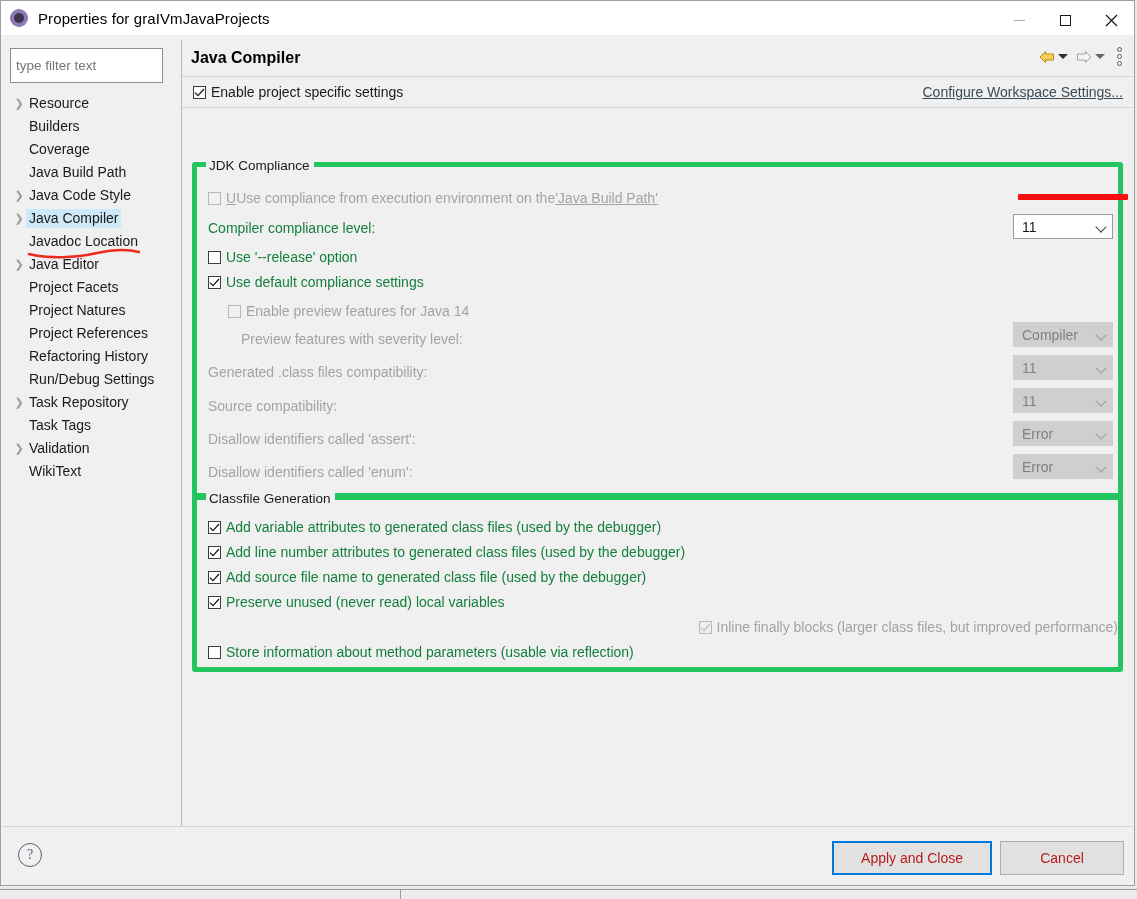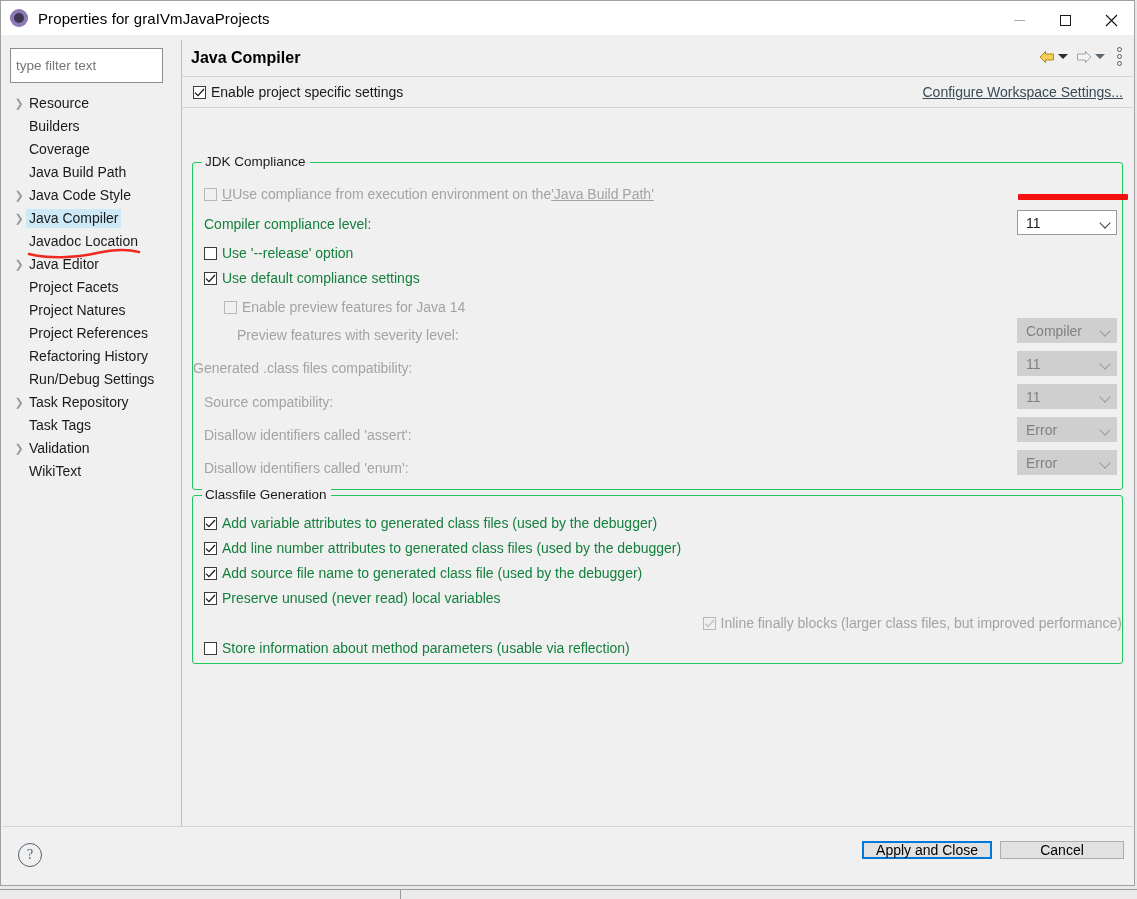--- a/index.html
+++ b/index.html
@@ -132,21 +132,21 @@
     flex:0 0 13px; position:relative;
   }
   .cbx.disabled { border-color:#b8b8b8; background:#f0f0f0; }
   .cbx .chk { display:none; }
   .cbx.checked .chk { display:block; }
   .cbx .chk svg { display:block; }
 
   
   .group {
     position:absolute; left:10px; right:10px;
-    border:1px solid #22c55e; border-radius:3px;
+    border:5px solid #22c55e; border-radius:3px;
   }
   .group > .legend {
     position:absolute; left:9px; top:-9px; background:#f0f0f0;
     padding:0 4px 0 3px; font-size:13.5px; color:#1a1a1a;
   }
   #group-jdk { top: 122px; height: 326px; }
   #group-classfile { top: 455px; height: 167px; }
 
   .row {
     position:absolute; left:0; right:0; display:flex; align-items:center;
@@ -178,25 +178,25 @@
   #redline-combo {
     position:absolute; left:1017px; top:193px; width:110px; height:6px;
     background:#f3100f; border-radius:1px;
   }
 
   
   #btnbar-inner {
     position:absolute; right:10px; top:792px; display:flex; gap:8px;
   }
   .btn {
-    height:18px; min-width:96px; box-sizing:border-box;
+    height:34px; min-width:96px; box-sizing:border-box;
     border:1px solid #adadad; background:#e1e1e1;
-    font-size:14px; color:#000000;
+    font-size:14px; color:#b91c1c;
     display:flex; align-items:center; justify-content:center;
-    padding:0 12px; font-family:"Liberation Sans", sans-serif;
+    padding:0 27px; font-family:"Liberation Sans", sans-serif;
   }
   #footer {
     position:absolute; left:1px; right:1px; bottom:1px; height:57px;
     background:#f0f0f0; border-top:1px solid #d4d4d4;
   }
   #help-btn {
     position:absolute; left:16px; top:16px; width:22px;height:22px;
     border:1px solid #4f5f71; border-radius:50%;
     color:#4f5f71; font-size:14px; display:flex;align-items:center;justify-content:center;
     font-family:"Liberation Serif", serif;
@@ -408,21 +408,21 @@
 
       <div class="row" style="top:161px;">
         <span class="lbl disabled" style="margin-left:44px">Preview features with severity level:</span>
       </div>
       <div class="combo disabled" style="right:5px; top:155px;">
         <span class="cv">Compiler</span>
         <span class="chev"></span>
       </div>
 
       <div class="row" style="top:194px;">
-        <span class="lbl disabled" style="">Generated .class files compatibility:</span>
+        <span class="lbl disabled" style="margin-left:11px">Generated .class files compatibility:</span>
       </div>
       <div class="combo disabled" style="right:5px; top:188px;">
         <span class="cv">11</span>
         <span class="chev"></span>
       </div>
 
       <div class="row" style="top:228px;">
         <span class="lbl disabled" style="margin-left:11px">Source compatibility:</span>
       </div>
       <div class="combo disabled" style="right:5px; top:221px;">

